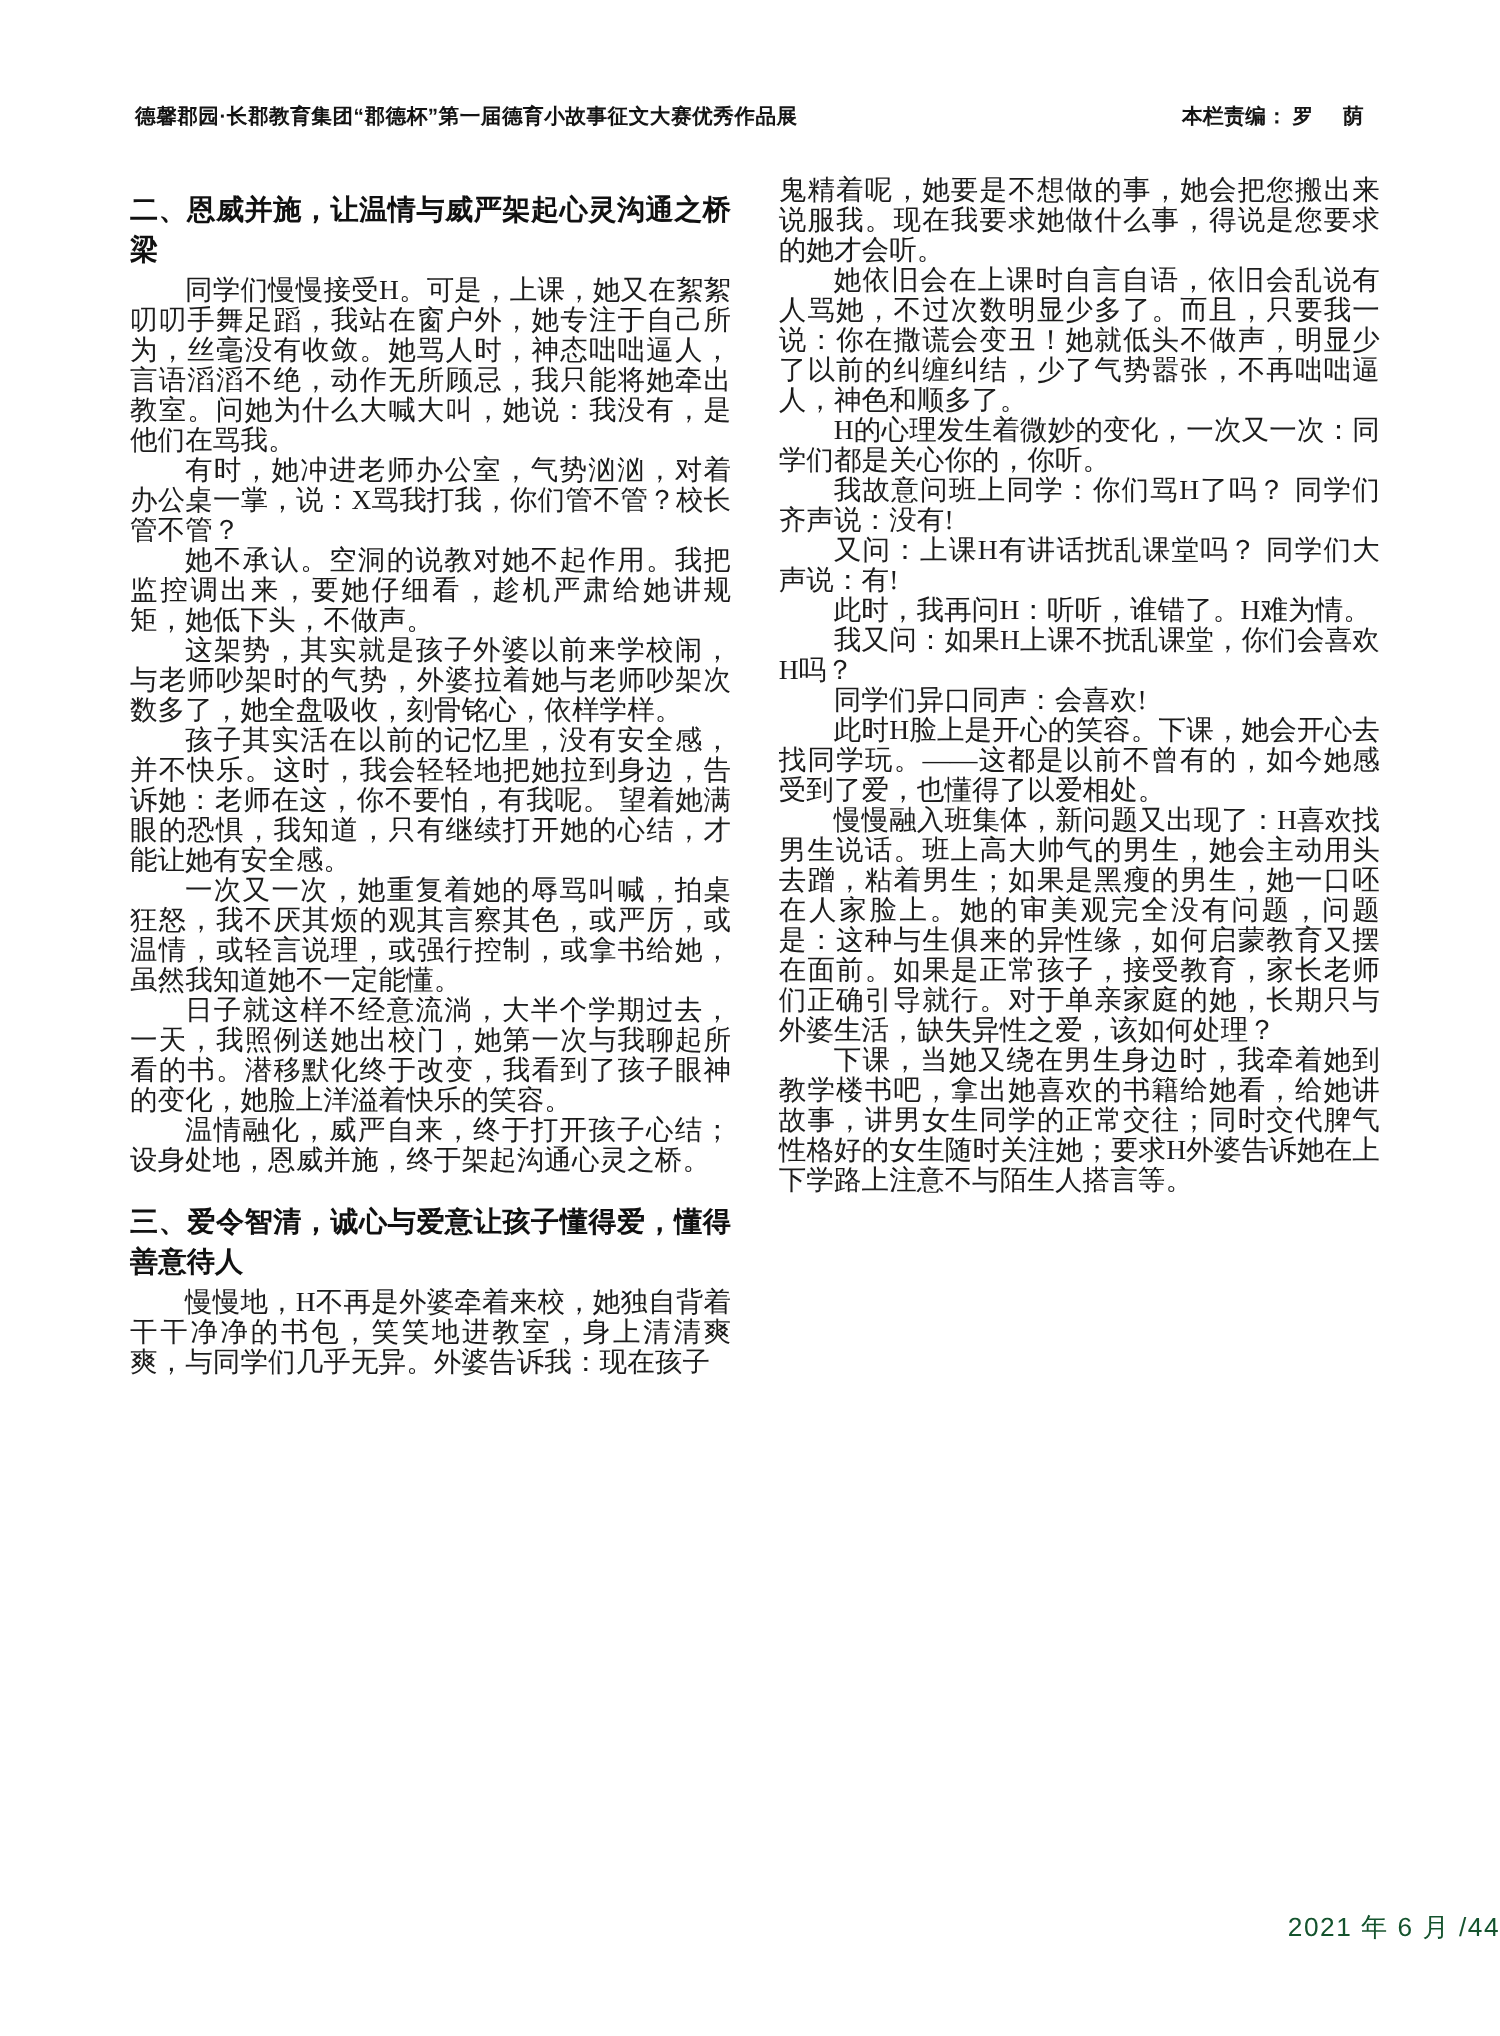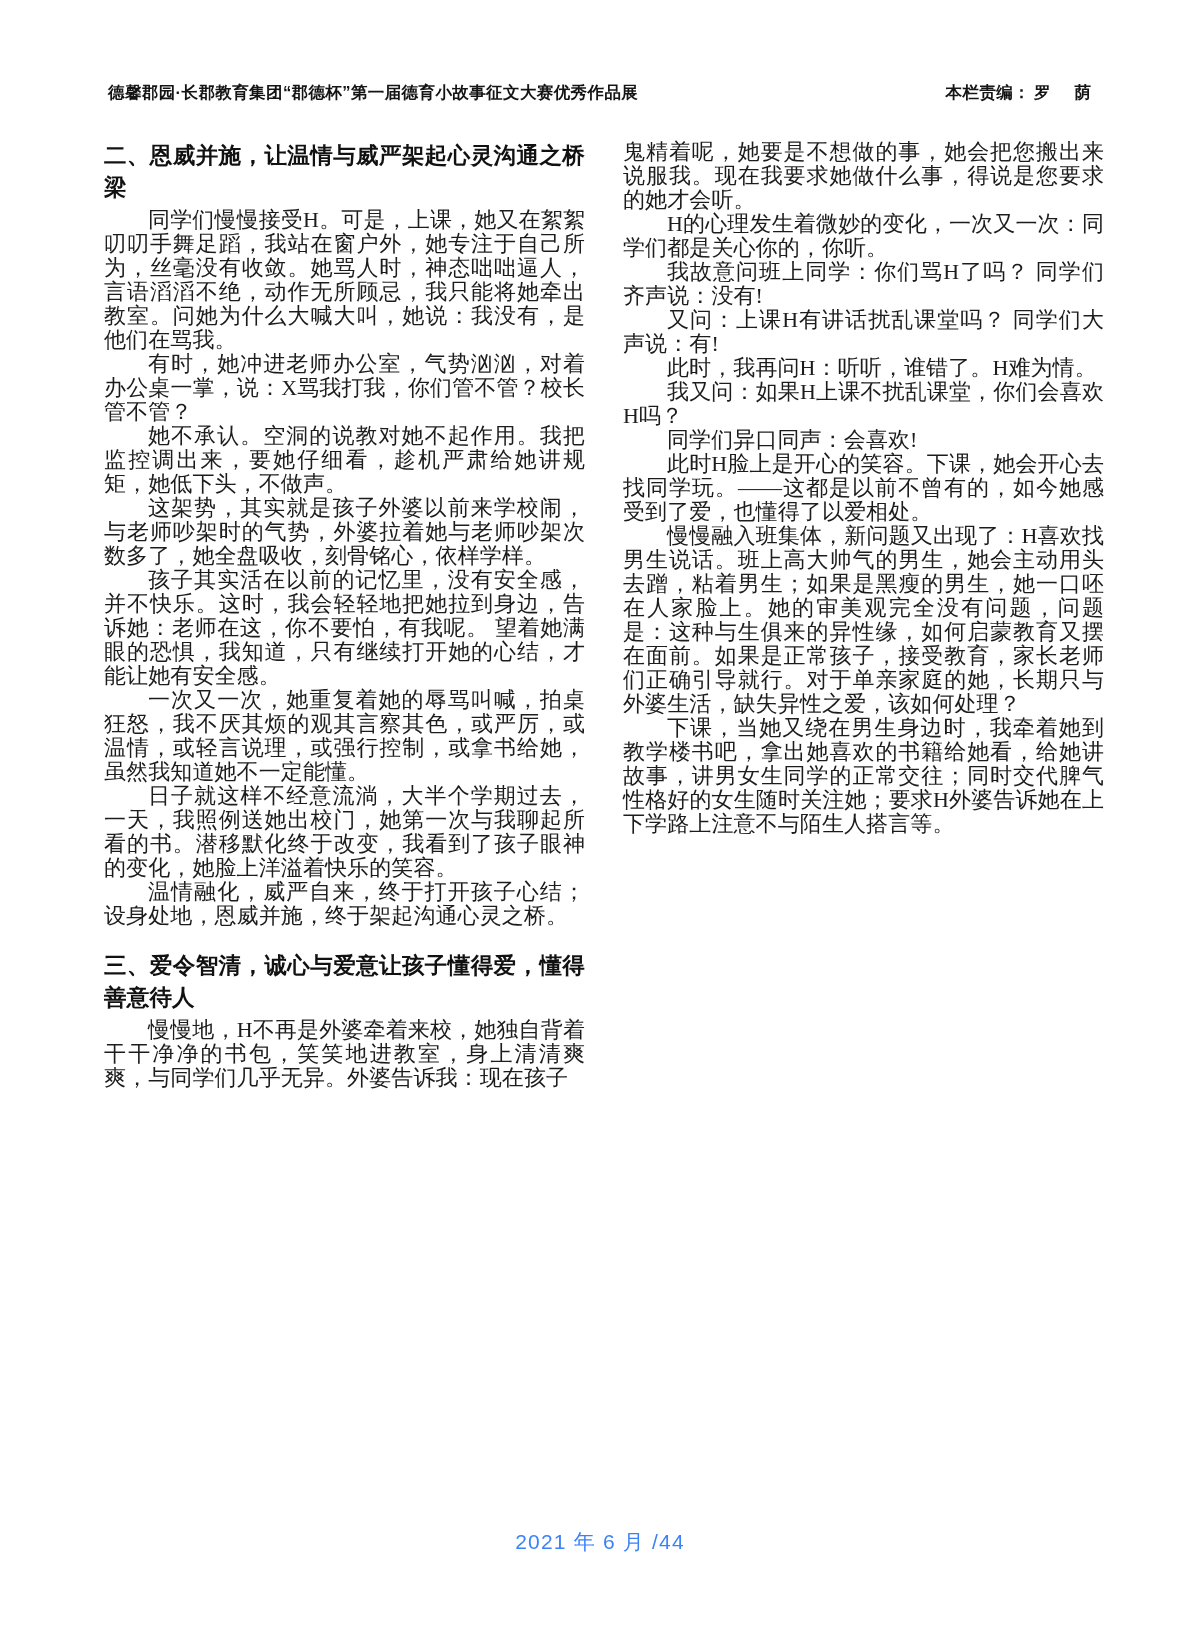--- a/index.html
+++ b/index.html
@@ -63,21 +63,21 @@
     height: 1340px;
     display: flex;
     gap: 38px;
   }
   .col {
     width: 481px;
     flex: 0 0 481px;
   }
 
   h2.section-heading {
-    margin: 0 0 4px 0;
+    margin: 12px 0 4px 0;
     padding: 0;
     font-family: "Liberation Sans", "DejaVu Sans", sans-serif;
     font-size: 22.5px;
     font-weight: bold;
     line-height: 1.42;
     color: #111111;
     letter-spacing: 0.2px;
     text-align: justify;
     text-justify: inter-ideograph;
   }
@@ -100,24 +100,24 @@
   p.para.no-indent {
     text-indent: 0;
   }
 
   
   .footer {
     position: absolute;
     left: 0;
     right: 0;
     top: 1528px;
-    text-align: center;
+    text-align: right;
     font-family: "Liberation Sans", "DejaVu Sans", sans-serif;
     font-size: 21px;
-    color: #3b82f6;
+    color: #14532d;
     letter-spacing: 1.2px;
   }
 </style>
 </head>
 <body>
 
 <div id="page">
 
   <div class="running-head">
     <div class="rh-left">德馨郡园·长郡教育集团“郡德杯”第一届德育小故事征文大赛优秀作品展</div>
@@ -137,20 +137,21 @@
       <p class="para">孩子其实活在以前的记忆里，没有安全感，并不快乐。这时，我会轻轻地把她拉到身边，告诉她：老师在这，你不要怕，有我呢。 望着她满眼的恐惧，我知道，只有继续打开她的心结，才能让她有安全感。</p>
       <p class="para">一次又一次，她重复着她的辱骂叫喊，拍桌狂怒，我不厌其烦的观其言察其色，或严厉，或温情，或轻言说理，或强行控制，或拿书给她，虽然我知道她不一定能懂。</p>
       <p class="para">日子就这样不经意流淌，大半个学期过去，一天，我照例送她出校门，她第一次与我聊起所看的书。潜移默化终于改变，我看到了孩子眼神的变化，她脸上洋溢着快乐的笑容。</p>
       <p class="para">温情融化，威严自来，终于打开孩子心结；设身处地，恩威并施，终于架起沟通心灵之桥。</p>
       <h2 class="section-heading spaced-above">三、爱令智清，诚心与爱意让孩子懂得爱，懂得善意待人</h2>
       <p class="para">慢慢地，H不再是外婆牵着来校，她独自背着干干净净的书包，笑笑地进教室，身上清清爽爽，与同学们几乎无异。外婆告诉我：现在孩子</p>
     </div>
 
     <div class="col">
       <p class="para no-indent">鬼精着呢，她要是不想做的事，她会把您搬出来说服我。现在我要求她做什么事，得说是您要求的她才会听。</p>
+      <p class="para">她依旧会在上课时自言自语，依旧会乱说有人骂她，不过次数明显少多了。而且，只要我一说：你在撒谎会变丑！她就低头不做声，明显少了以前的纠缠纠结，少了气势嚣张，不再咄咄逼人，神色和顺多了。</p>
       <p class="para">H的心理发生着微妙的变化，一次又一次：同学们都是关心你的，你听。</p>
       <p class="para">我故意问班上同学：你们骂H了吗？ 同学们齐声说：没有!</p>
       <p class="para">又问：上课H有讲话扰乱课堂吗？ 同学们大声说：有!</p>
       <p class="para">此时，我再问H：听听，谁错了。H难为情。</p>
       <p class="para">我又问：如果H上课不扰乱课堂，你们会喜欢H吗？</p>
       <p class="para">同学们异口同声：会喜欢!</p>
       <p class="para">此时H脸上是开心的笑容。下课，她会开心去找同学玩。——这都是以前不曾有的，如今她感受到了爱，也懂得了以爱相处。</p>
       <p class="para">慢慢融入班集体，新问题又出现了：H喜欢找男生说话。班上高大帅气的男生，她会主动用头去蹭，粘着男生；如果是黑瘦的男生，她一口呸在人家脸上。她的审美观完全没有问题，问题是：这种与生俱来的异性缘，如何启蒙教育又摆在面前。如果是正常孩子，接受教育，家长老师们正确引导就行。对于单亲家庭的她，长期只与外婆生活，缺失异性之爱，该如何处理？</p>
       <p class="para">下课，当她又绕在男生身边时，我牵着她到教学楼书吧，拿出她喜欢的书籍给她看，给她讲故事，讲男女生同学的正常交往；同时交代脾气性格好的女生随时关注她；要求H外婆告诉她在上下学路上注意不与陌生人搭言等。</p>
 

